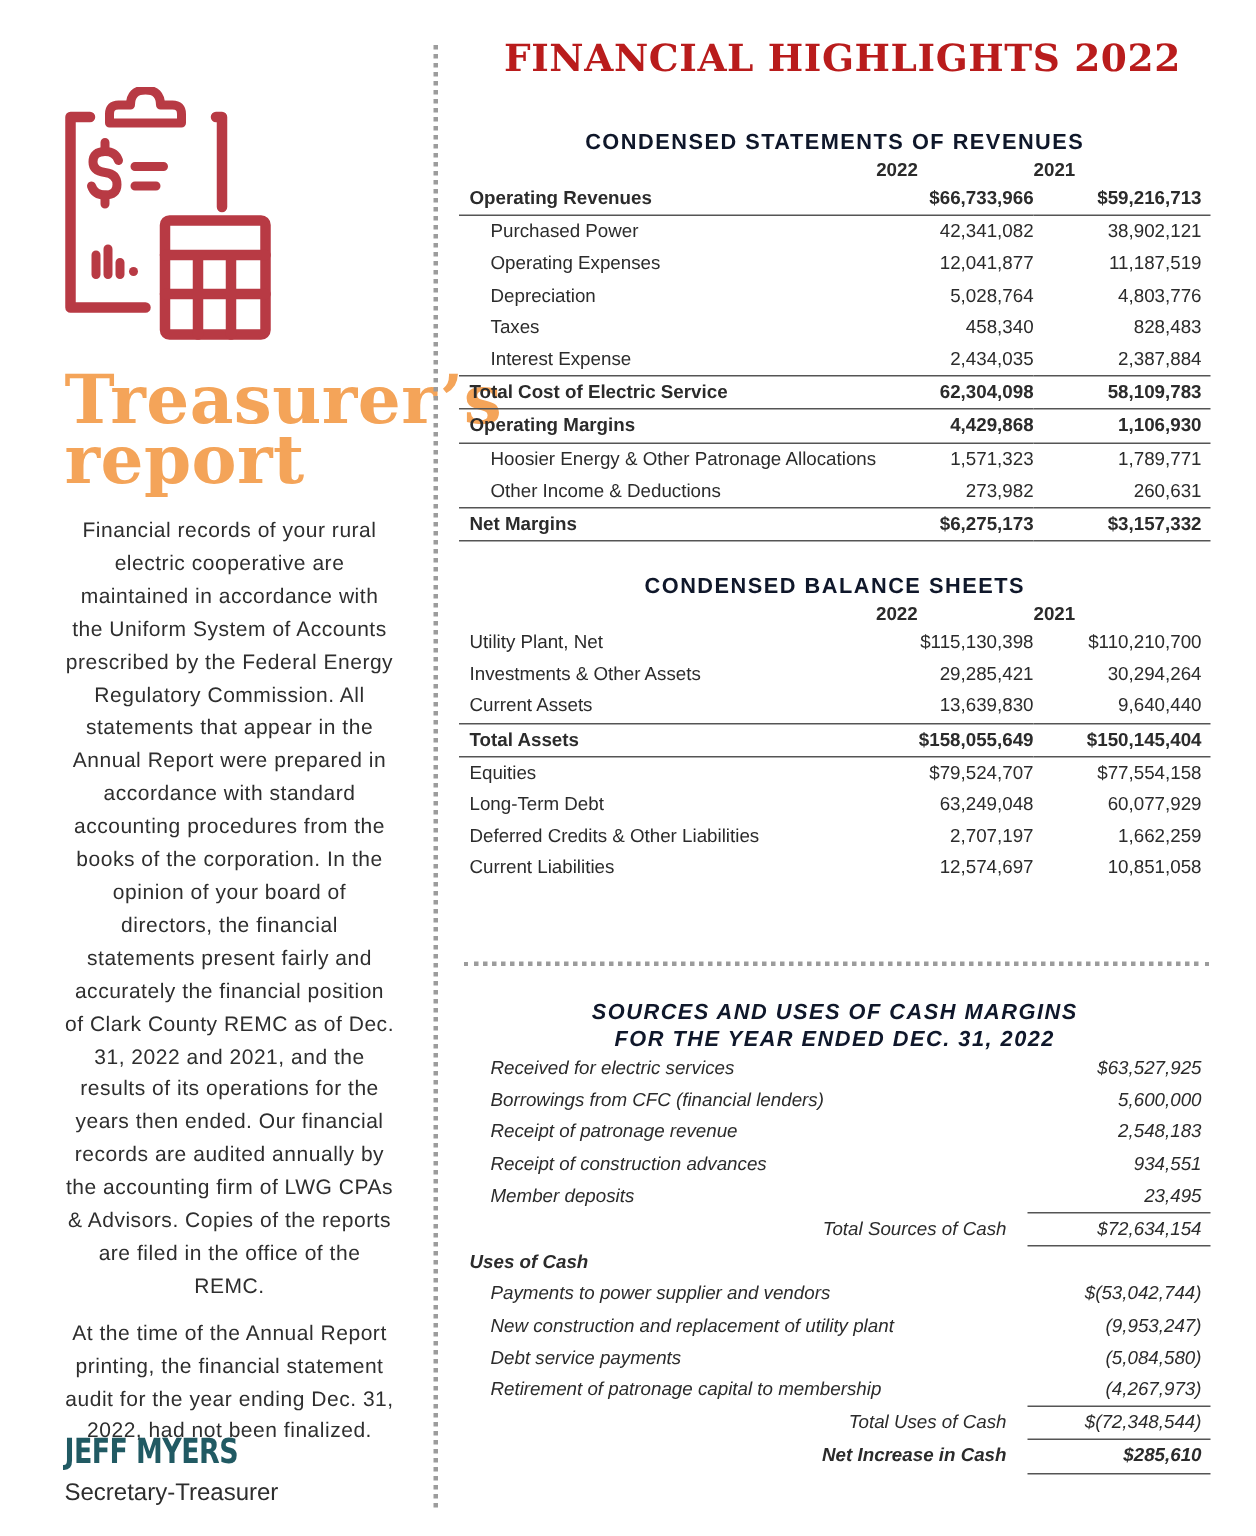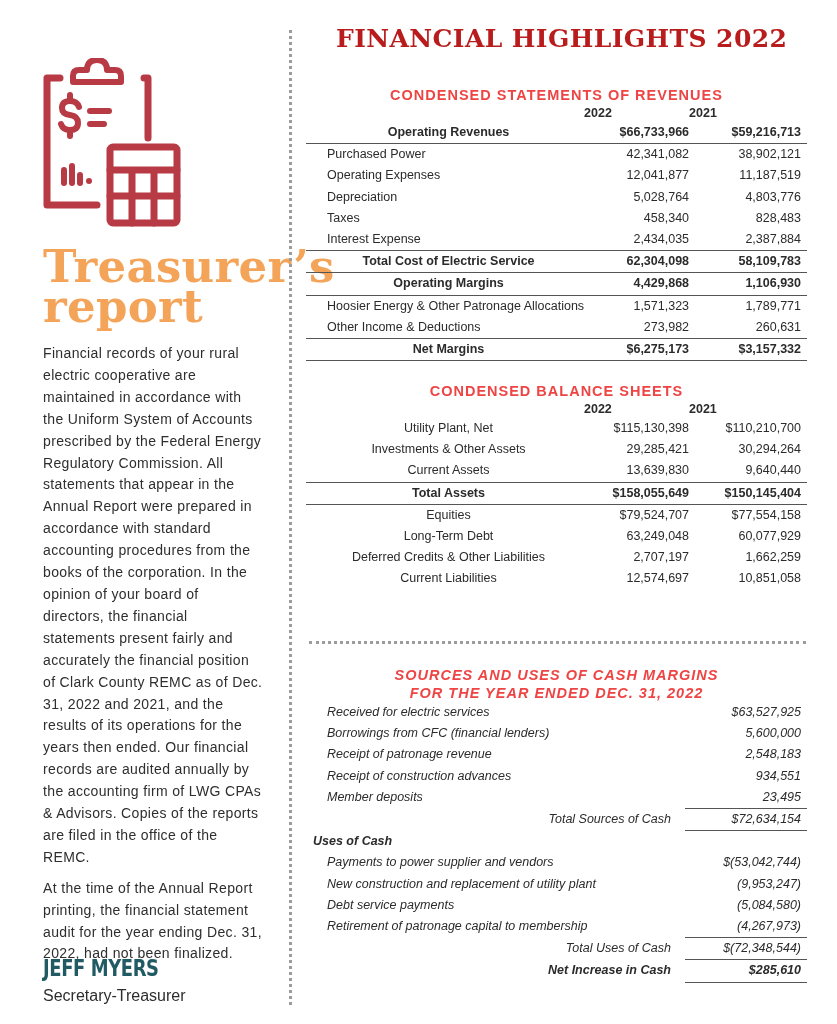--- a/index.html
+++ b/index.html
@@ -2,35 +2,35 @@
 <html><head>
 <meta charset="utf-8">
 <style>
   html, body { margin: 0; padding: 0; background: #ffffff; }
   body { width: 837px; height: 1024px; position: relative; overflow: hidden; font-family: "Liberation Sans", sans-serif; color: #2b2b2b; }
 
   .left { position: absolute; left: 43px; top: 0; width: 235px; }
   .icon-wrap { position: absolute; left: 0; top: 58px; width: 140px; height: 172px; }
   .report-title { position: absolute; left: 0; top: 247px; margin: 0; font-family: "DejaVu Serif", serif; font-weight: bold; font-size: 45px; line-height: 40px; color: #f4a459; letter-spacing: 0.3px; }
   .intro { position: absolute; left: 0; top: 343px; width: 236px; font-size: 14px; line-height: 21.9px; color: #2e2e2e; letter-spacing: 0.35px; margin: 0; }
-  .intro p { margin: 0 16px 9px 0; }
+  .intro p { margin: 0 16px 9px 0; text-align: center; }
   .signer-name { position: absolute; left: 0; top: 955px; margin: 0; font-family: "DejaVu Sans", sans-serif; font-weight: bold; font-size: 23px; color: #215a63; letter-spacing: -0.5px; transform: scaleX(0.78); transform-origin: left; }
   .signer-title { position: absolute; left: 0; top: 987px; font-size: 16px; color: #2e2e2e; }
 
   .vdivider { position: absolute; left: 289px; top: 30px; height: 975px; width: 0; border-left: 3px dotted #9c9c9c; }
 
   .right { position: absolute; left: 306px; top: 0; width: 501px; }
   .main-title { position: absolute; left: 30px; top: 24px; margin: 0; font-family: "DejaVu Serif", serif; font-weight: bold; font-size: 25px; color: #b91c1c; letter-spacing: 0.4px; white-space: nowrap; }
 
-  .section-title { text-align: center; font-weight: bold; font-size: 14.5px; color: #ef4444; letter-spacing: 1px; margin: 0; line-height: 18px; }
+  .section-title { text-align: center; font-weight: bold; font-size: 14.5px; color: #0f172a; letter-spacing: 1px; margin: 0; line-height: 18px; }
 
   table.fin { width: 501px; border-collapse: collapse; font-size: 12.5px; color: #2b2b2b; }
   table.fin td, table.fin th { padding: 0; height: 21.2px; line-height: 21.2px; white-space: nowrap; }
   table.fin th { font-weight: bold; text-align: left; height: 18px; line-height: 18px; }
-  table.fin td.label { padding-left: 7px; text-align: center; }
+  table.fin td.label { padding-left: 7px; }
   table.fin td.indent { padding-left: 21px; }
   table.fin td.num { text-align: right; width: 105px; }
   table.fin td.num2 { text-align: right; width: 112px; padding-right: 6px; }
   table.fin th.num2 { padding-right: 6px; }
   tr.bold td { font-weight: bold; }
   tr.top-line td { border-top: 1.5px solid #555; }
   tr.bottom-line td { border-bottom: 1.5px solid #555; }
 
   .rev-block { position: absolute; left: 0; top: 86px; width: 501px; }
   .bal-block { position: absolute; left: 0; top: 382px; width: 501px; }

